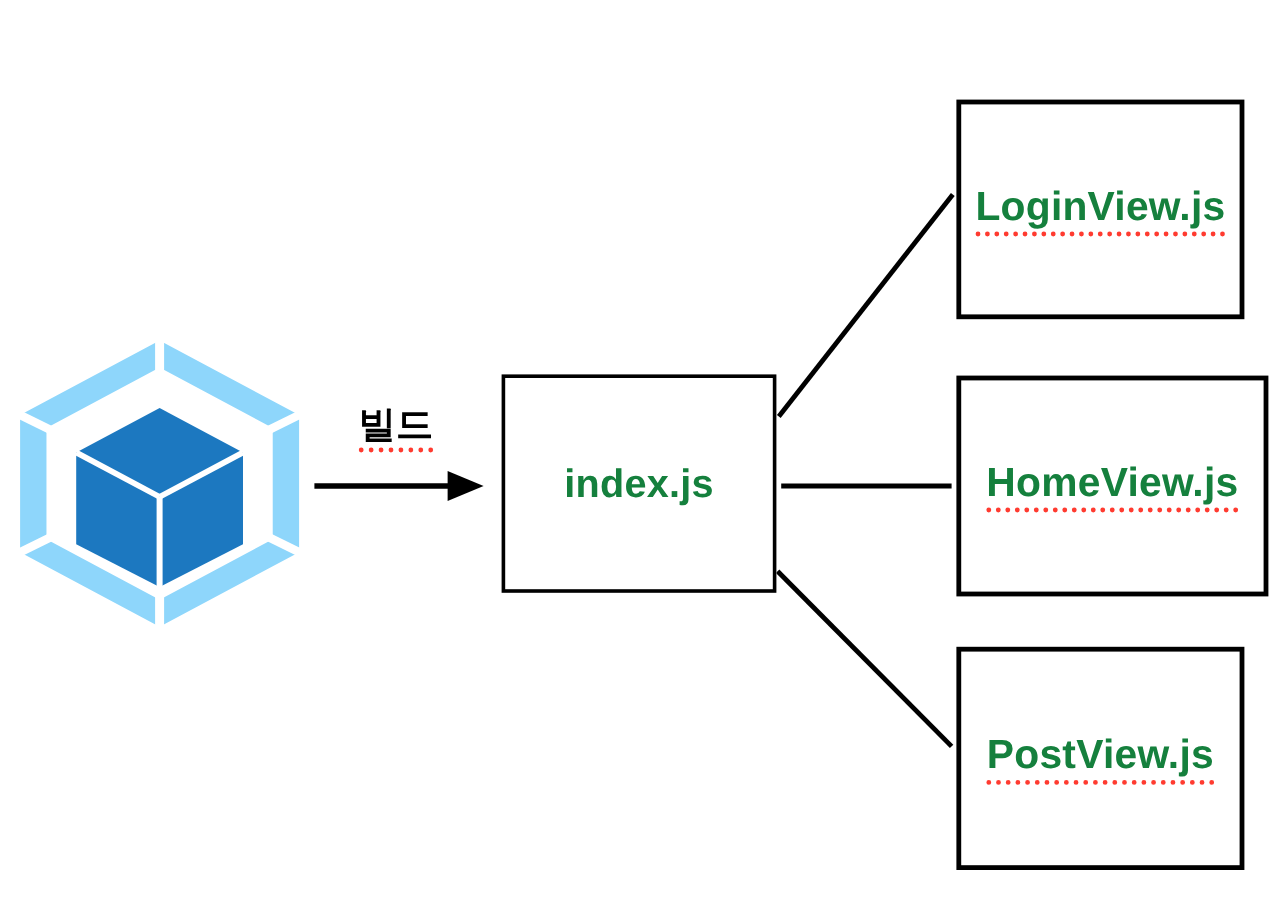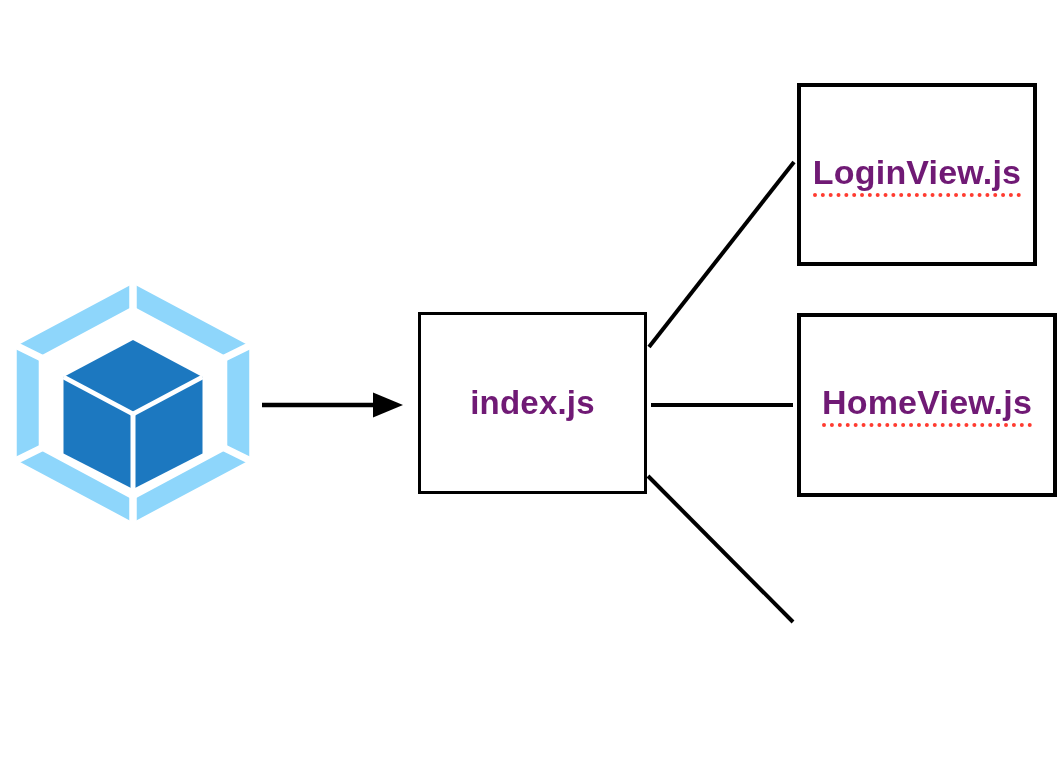--- a/index.html
+++ b/index.html
@@ -21,21 +21,21 @@
     background:#ffffff;
     border:4px solid #000;
     box-sizing:border-box;
     display:flex;align-items:center;justify-content:center;
   }
   .node-entry{left:418px;top:312px;width:229px;height:182px;border-width:3px;}
   .node-out-0{left:797px;top:83px;width:240px;height:183px;}
   .node-out-1{left:797px;top:313px;width:260px;height:184px;}
   .node-out-2{left:797px;top:539px;width:240px;height:186px;}
   .node-label{
-    font-size:34px;font-weight:bold;color:#701a75;
+    font-size:34px;font-weight:bold;color:#15803d;
     letter-spacing:0.2px;white-space:nowrap;
   }
   .node-entry .node-label{font-size:33px;}
   .spellcheck{
     display:inline-block;
     border-bottom:4px dotted #ff3b30;
     padding-bottom:1px;
   }
   .build-label{
     position:absolute;left:258px;top:336px;width:144px;
@@ -79,27 +79,33 @@
 
     <polygon points="500,268 778,428 778,758 500,912 222,758 222,428" fill="#1C78C0"></polygon>
 
     <g stroke="#ffffff" stroke-width="20">
       <line x1="222" y1="428" x2="500" y2="588"></line>
       <line x1="778" y1="428" x2="500" y2="588"></line>
       <line x1="500" y1="588" x2="500" y2="912"></line>
     </g>
   </svg>
 
+  <div class="build-label">
+    <span class="spellcheck">빌드</span>
+  </div>
 
   <div class="node node-entry">
     <span class="node-label">index.js</span>
   </div>
 
   <div class="node node-out-0">
     <span class="node-label spellcheck">LoginView.js</span>
   </div>
 
   <div class="node node-out-1">
     <span class="node-label spellcheck">HomeView.js</span>
   </div>
 
+  <div class="node node-out-2">
+    <span class="node-label spellcheck">PostView.js</span>
+  </div>
 
 </div>
 
 </body></html>

